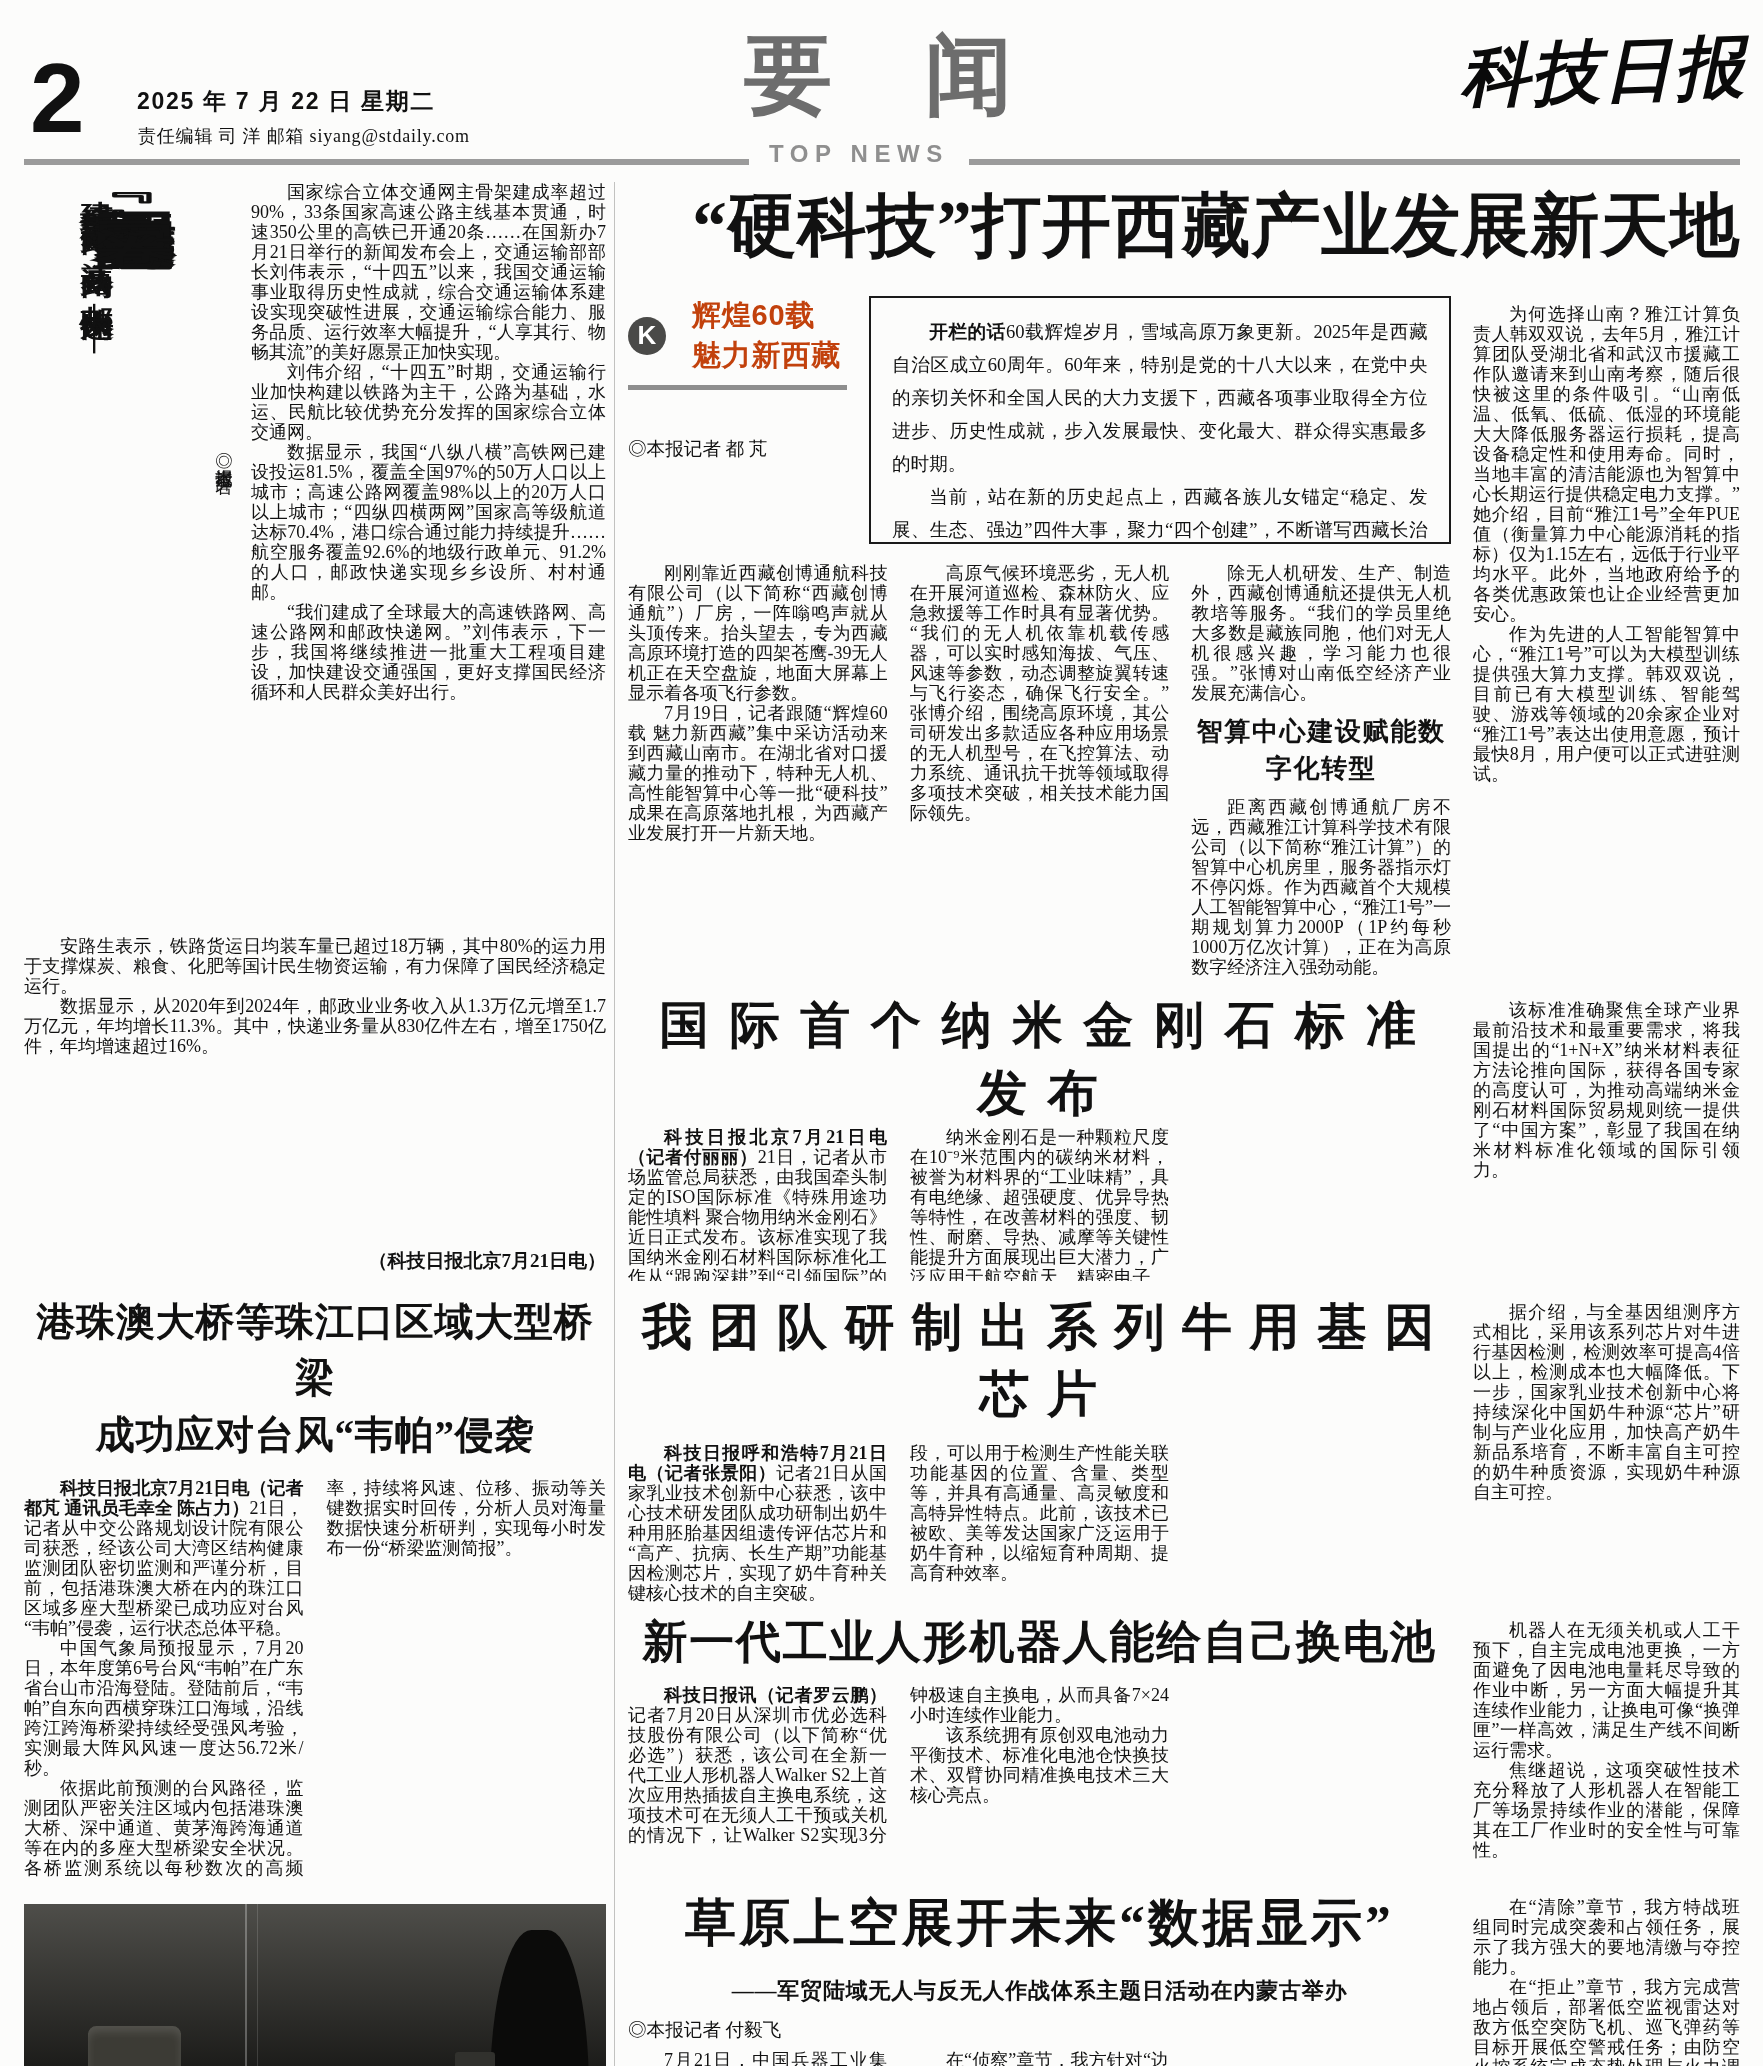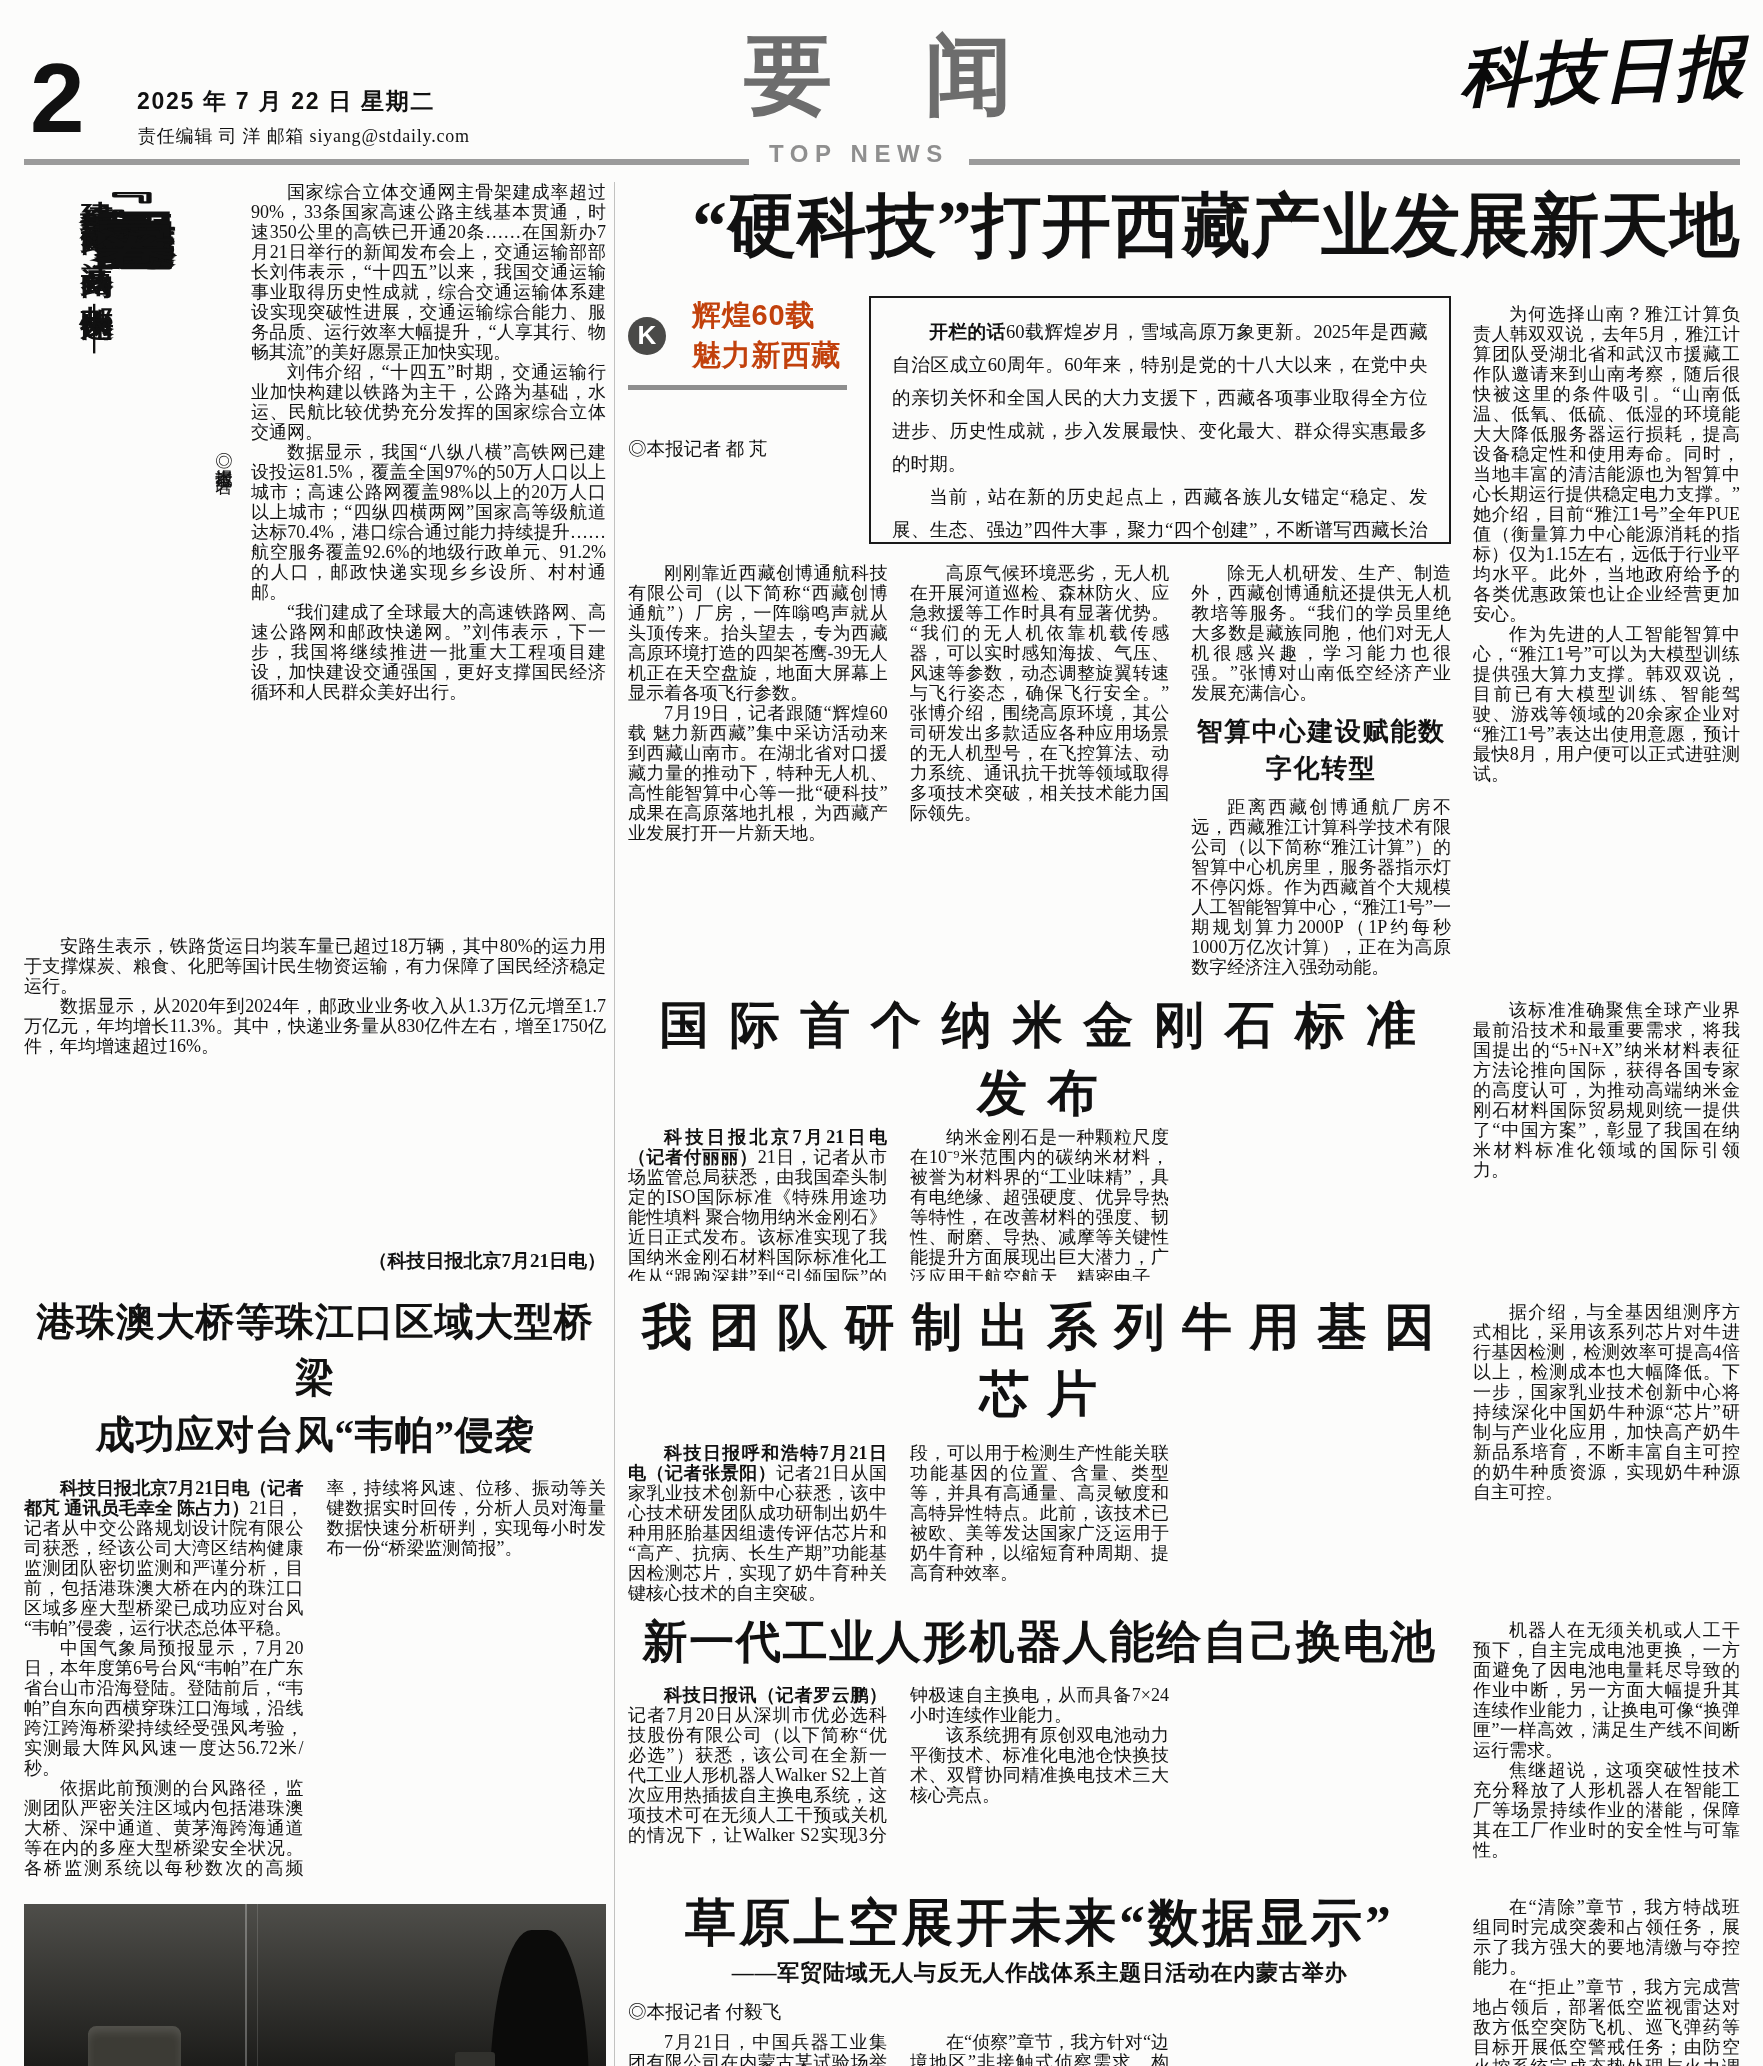--- a/index.html
+++ b/index.html
@@ -55,21 +55,21 @@
   .k-logo{width:38px;height:38px;border-radius:50%;background:#4a4a48;color:#fff;font:900 26px "Liberation Sans",sans-serif;display:flex;align-items:center;justify-content:center;flex:none;}
   .series-txt{margin-left:26px;font:700 29px "Liberation Sans",sans-serif;color:#c2410c;letter-spacing:0.8px;}
   .series-bar{height:5.4px;background:#8e8e8e;margin-top:9px;}
   .tibet-byline{margin-top:46px;font-size:18.6px;}
   .intro-box{flex:1;margin-left:21.5px;border:2.1px solid #1a1a1a;padding:17.4px 21.5px;box-sizing:border-box;height:248px;overflow:hidden;}
   .intro-box .para{font-size:18.6px;line-height:33px;}
   .box-label{font-weight:700;}
   .t3{display:flex;gap:22px;margin-top:19px;height:413px;overflow:hidden;}
   .t3 > div{flex:1;overflow:hidden;}
   .h-sub{margin:10.7px 0;font:700 26px "Liberation Sans",sans-serif;text-align:center;line-height:1.4;letter-spacing:1.7px;}
-  .m-subtitle{margin:0 0 0 0;font:700 22px "Liberation Serif",serif;text-align:center;letter-spacing:0.8px;}
+  .m-subtitle{margin:18px 0 0 0;font:700 22px "Liberation Serif",serif;text-align:center;letter-spacing:0.8px;}
   .m-byline{margin:10.7px 0 7.4px 0;font-size:18.6px;}
 </style>
 </head>
 <body>
 
 <div class="sheet">
 
   <header>
     <div class="pagenum">2</div>
     <div class="hdate">2025 年 7 月 22 日 星期二</div>
@@ -174,21 +174,21 @@
               <h3 class="h-sub">智算中心建设赋能数字化转型</h3>
               <p class="para">距离西藏创博通航厂房不远，西藏雅江计算科学技术有限公司（以下简称“雅江计算”）的智算中心机房里，服务器指示灯不停闪烁。作为西藏首个大规模人工智能智算中心，“雅江1号”一期规划算力2000P（1P约每秒1000万亿次计算），正在为高原数字经济注入强劲动能。</p>
             </div>
           </div>
         </div>
       </div>
     </section>
 
     <section class="art" style="height:289px;margin-top:12.4px;">
       <aside class="art-side" style="height:289px;">
-        <p class="para">该标准准确聚焦全球产业界最前沿技术和最重要需求，将我国提出的“5+N+X”纳米材料表征方法论推向国际，获得各国专家的高度认可，为推动高端纳米金刚石材料国际贸易规则统一提供了“中国方案”，彰显了我国在纳米材料标准化领域的国际引领力。</p>
+        <p class="para">该标准准确聚焦全球产业界最前沿技术和最重要需求，将我国提出的“1+N+X”纳米材料表征方法论推向国际，获得各国专家的高度认可，为推动高端纳米金刚石材料国际贸易规则统一提供了“中国方案”，彰显了我国在纳米材料标准化领域的国际引领力。</p>
       </aside>
       <div class="art-main">
         <h2 class="h-mid" style="letter-spacing:4.1px;">国 际 首 个 纳 米 金 刚 石 标 准 发 布</h2>
         <div class="flowcols c3" style="height:198px;">
           <p class="para"><b class="dl">科技日报北京7月21日电（记者付丽丽）</b><span>21日，记者从市场监管总局获悉，由我国牵头制定的ISO国际标准《特殊用途功能性填料 聚合物用纳米金刚石》近日正式发布。该标准实现了我国纳米金刚石材料国际标准化工作从“跟跑深耕”到“引领国际”的历史性跨越。</span></p>
           <p class="para">纳米金刚石是一种颗粒尺度在10⁻⁹米范围内的碳纳米材料，被誉为材料界的“工业味精”，具有电绝缘、超强硬度、优异导热等特性，在改善材料的强度、韧性、耐磨、导热、减摩等关键性能提升方面展现出巨大潜力，广泛应用于航空航天、精密电子、医疗器械、新能源汽车等领域。</p>
 
         </div>
       </div>
     </section>

